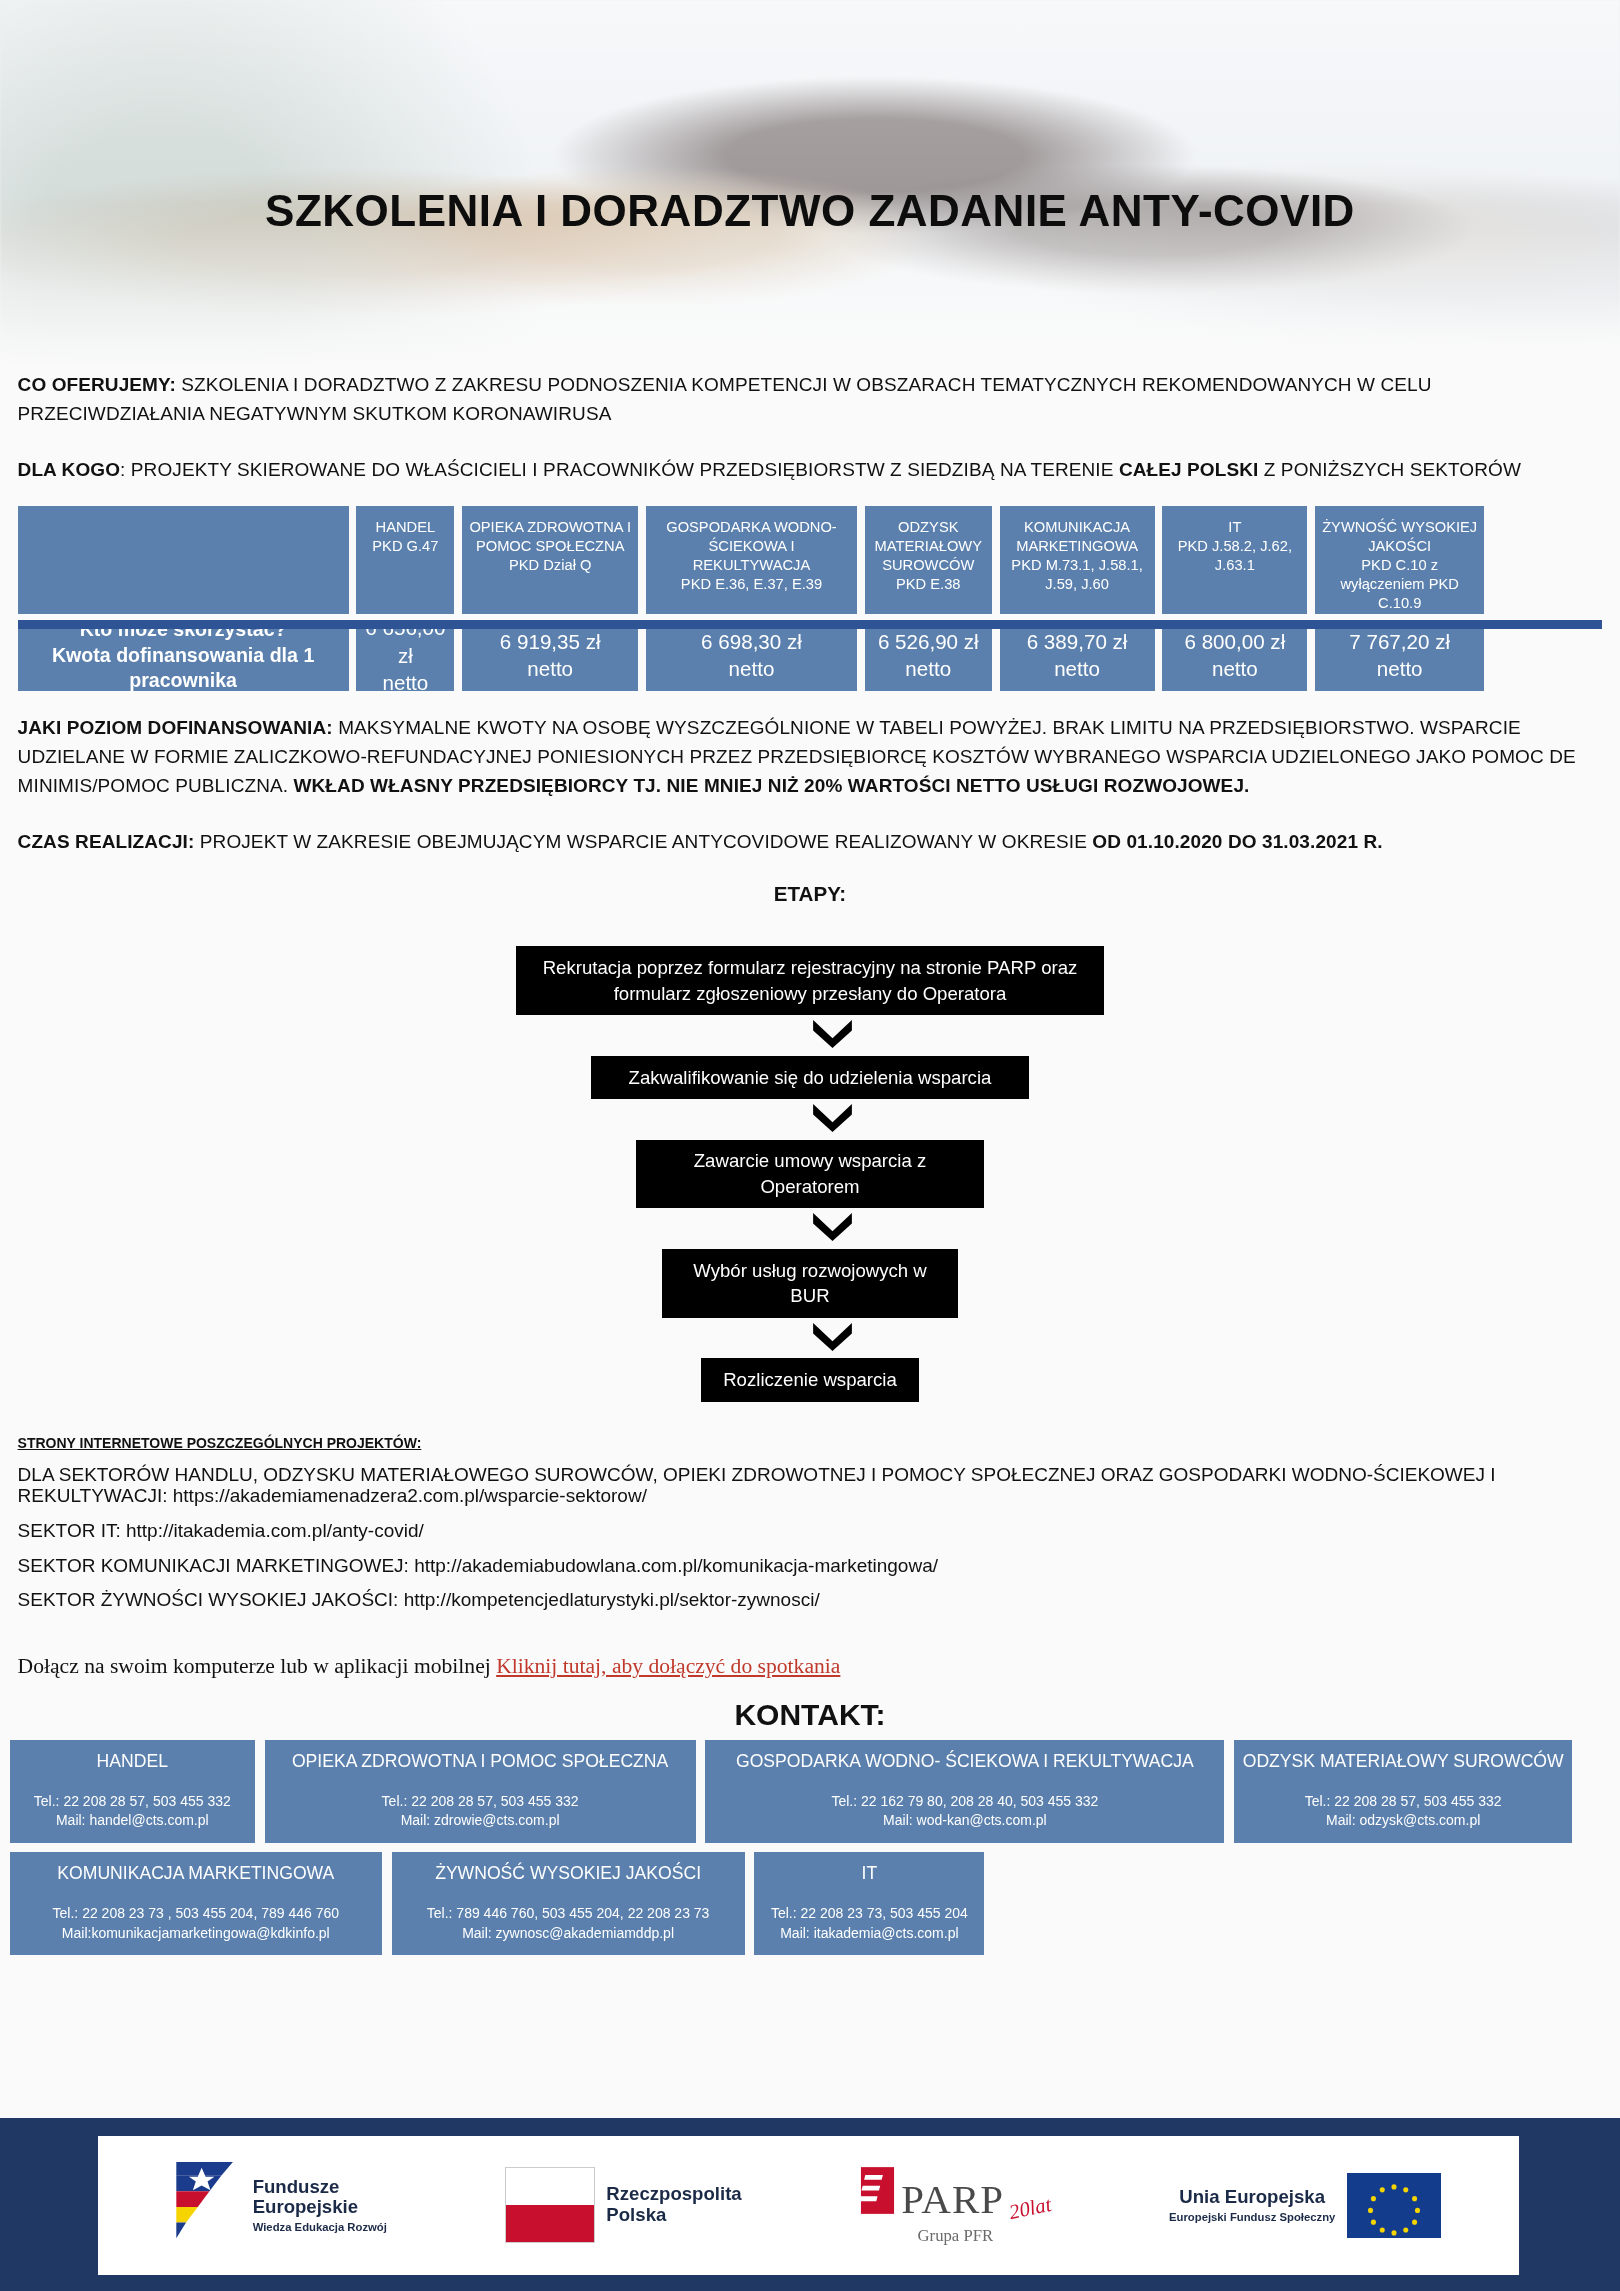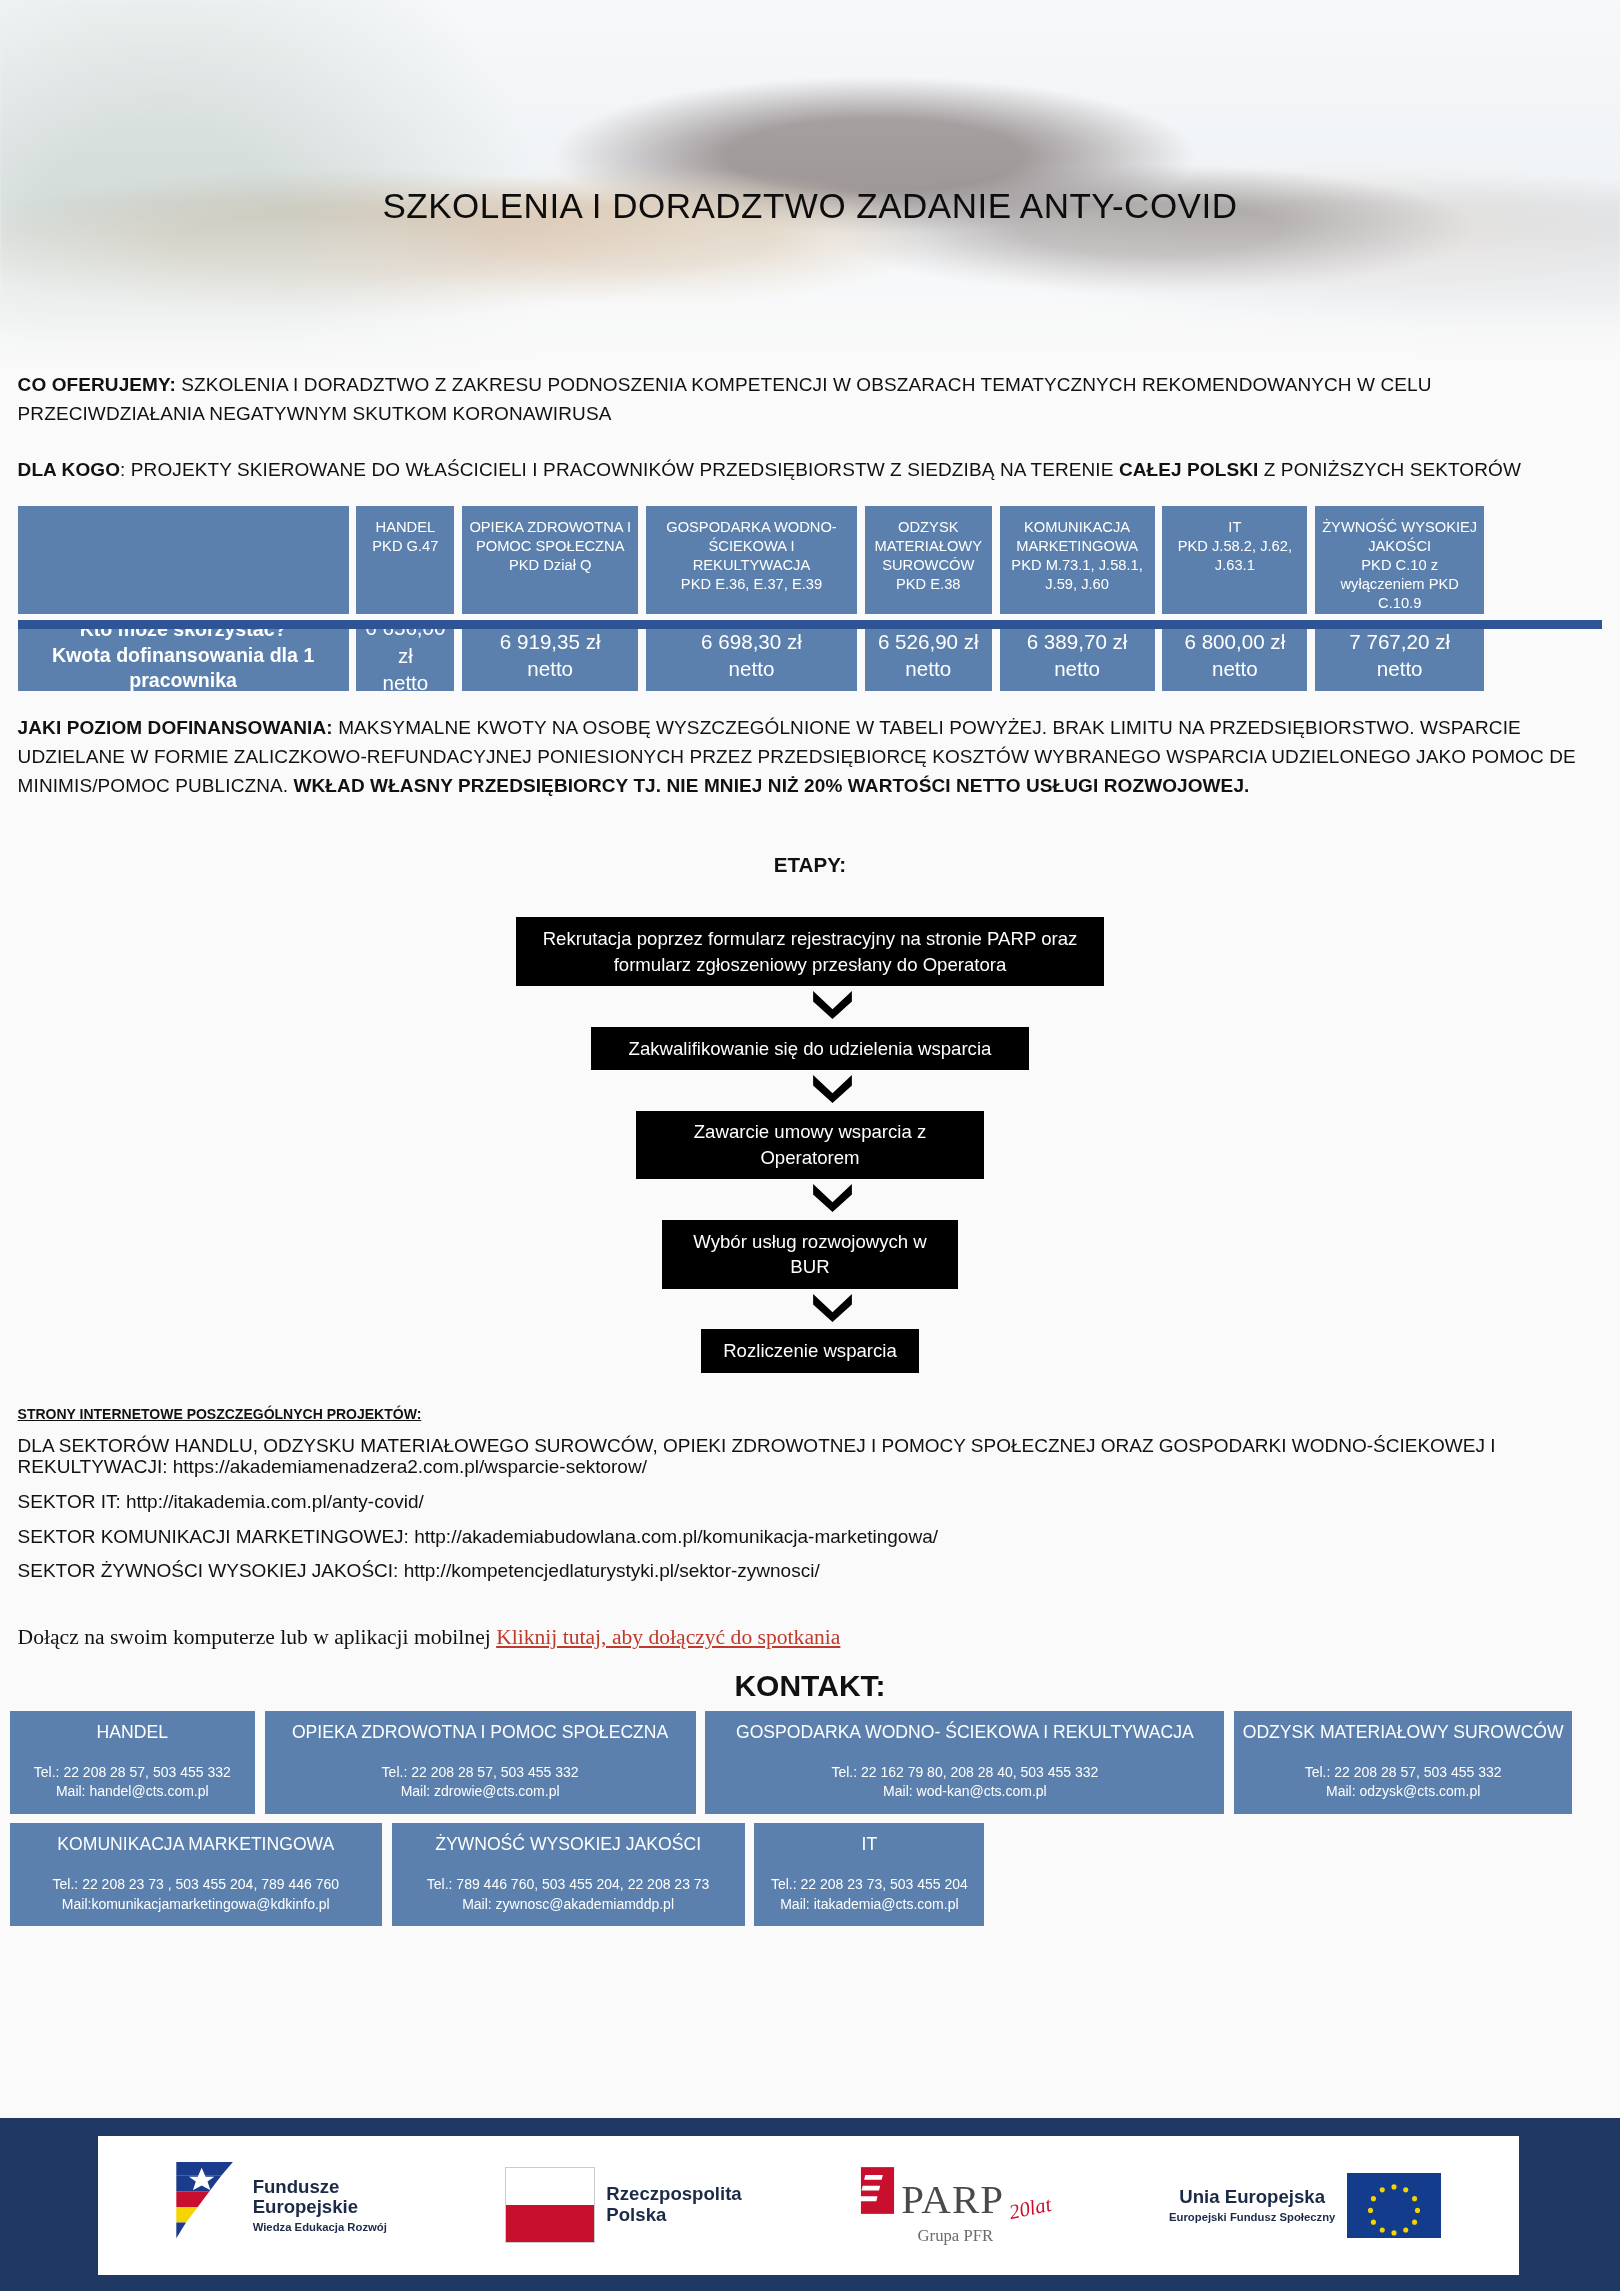--- a/index.html
+++ b/index.html
@@ -34,22 +34,22 @@
     filter:blur(1px);
   }
   .hero-wash{
     position:absolute;inset:0;
     background:linear-gradient(180deg,rgba(255,255,255,.50) 0%,rgba(255,255,255,.38) 55%,rgba(250,250,250,.92) 93%,#fafafa 100%);
   }
   .hero-title{
     position:absolute;
     left:0;right:0;top:186px;
     text-align:center;
-    font-size:35px;
-    font-weight:normal;
+    font-size:44px;
+    font-weight:bold;
     letter-spacing:0.5px;
     color:#0d0d0d;
     font-family:"Liberation Sans", sans-serif;
   }
 
   
   .wrap{padding:0 17.6px;}
   p.body{
     margin:0 0 5.9px 0;
     font-size:19px;
@@ -255,20 +255,23 @@
         <div><span>7 767,20 zł</span><br><span>netto</span></div>
       </div>
     </div>
   </div>
 
   <div class="wrap" style="margin-top:21.6px;">
     <p class="body">
       <b>JAKI POZIOM DOFINANSOWANIA:</b><span> MAKSYMALNE KWOTY NA OSOBĘ WYSZCZEGÓLNIONE W TABELI POWYŻEJ. BRAK LIMITU  NA PRZEDSIĘBIORSTWO. WSPARCIE UDZIELANE W FORMIE ZALICZKOWO-REFUNDACYJNEJ PONIESIONYCH PRZEZ PRZEDSIĘBIORCĘ KOSZTÓW WYBRANEGO WSPARCIA UDZIELONEGO JAKO POMOC DE MINIMIS/POMOC PUBLICZNA. </span><b>WKŁAD WŁASNY PRZEDSIĘBIORCY TJ. NIE MNIEJ NIŻ 20% WARTOŚCI NETTO USŁUGI ROZWOJOWEJ.</b>
     </p>
     <div class="gap"></div>
+    <p class="body">
+      <b>CZAS REALIZACJI:</b><span> PROJEKT W ZAKRESIE OBEJMUJĄCYM WSPARCIE ANTYCOVIDOWE REALIZOWANY W OKRESIE </span><b>OD 01.10.2020 DO 31.03.2021 R.</b>
+    </p>
   </div>
 
   <div class="flow">
     <div class="flow-title">ETAPY:</div>
 
     <div class="fbox" style="width:588px;">Rekrutacja poprzez formularz rejestracyjny na stronie PARP oraz formularz zgłoszeniowy przesłany do Operatora</div>
     <div class="chev">
       <svg width="45" height="31" viewBox="0 0 46 32">
           <polygon points="3,2 23,21 43,2 43,13 23,31 3,13" fill="#000"></polygon>
         </svg>

